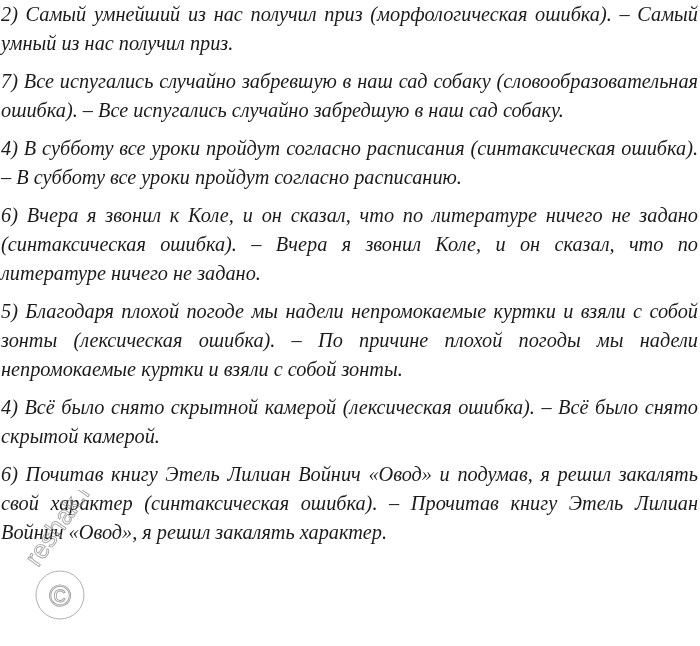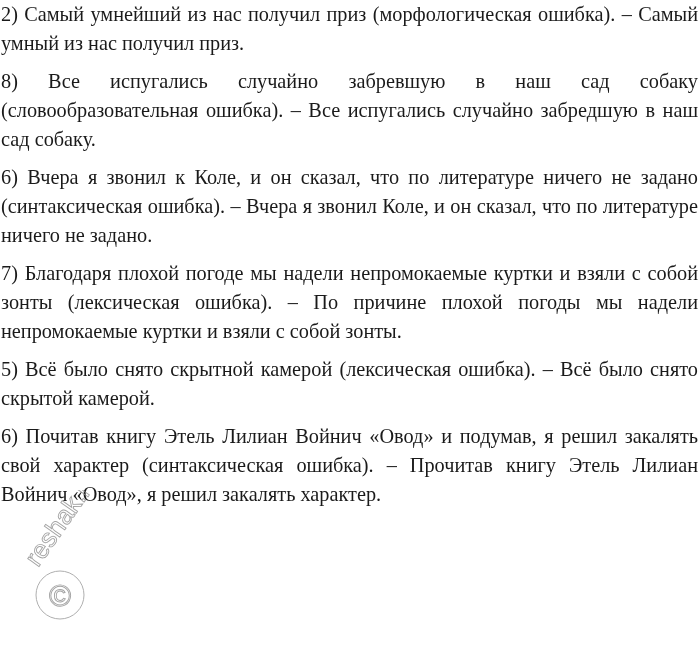--- a/index.html
+++ b/index.html
@@ -4,36 +4,37 @@
 <style>
   html, body { margin: 0; padding: 0; background: #ffffff; }
   body {
     width: 700px; height: 646px; overflow: hidden; position: relative;
     font-family: "Liberation Serif", "DejaVu Serif", serif;
     color: #1a1a1a;
   }
   .doc { position: absolute; left: 1px; top: 0; width: 697px; }
   .para {
     font-size: 20.3px; line-height: 29px; margin: 0 0 9px 0;
-    text-align: justify; text-align-last: left;
+    text-align: justify; text-align-last: left; font-style: italic;
   }
   .watermark {
     position: absolute; left: 20px; top: 490px; width: 110px; height: 140px;
     pointer-events: none;
   }
 </style>
 </head>
 <body>
 
 <div class="doc">
   <p class="para">2) Самый умнейший из нас получил приз (морфологическая ошибка). – Самый умный из нас получил приз.</p>
-  <p class="para">8) Все испугались случайно забревшую в наш сад собаку (словообразовательная ошибка). – Все испугались случайно забредшую в наш сад собаку.</p>
+  <p class="para">7) Все испугались случайно забревшую в наш сад собаку (словообразовательная ошибка). – Все испугались случайно забредшую в наш сад собаку.</p>
+  <p class="para">4) В субботу все уроки пройдут согласно расписания (синтаксическая ошибка). – В субботу все уроки пройдут согласно расписанию.</p>
   <p class="para">6) Вчера я звонил к Коле, и он сказал, что по литературе ничего не задано (синтаксическая ошибка). – Вчера я звонил Коле, и он сказал, что по литературе ничего не задано.</p>
-  <p class="para">7) Благодаря плохой погоде мы надели непромокаемые куртки и взяли с собой зонты (лексическая ошибка). – По причине плохой погоды мы надели непромокаемые куртки и взяли с собой зонты.</p>
-  <p class="para">5) Всё было снято скрытной камерой (лексическая ошибка). – Всё было снято скрытой камерой.</p>
+  <p class="para">5) Благодаря плохой погоде мы надели непромокаемые куртки и взяли с собой зонты (лексическая ошибка). – По причине плохой погоды мы надели непромокаемые куртки и взяли с собой зонты.</p>
+  <p class="para">4) Всё было снято скрытной камерой (лексическая ошибка). – Всё было снято скрытой камерой.</p>
   <p class="para">6) Почитав книгу Этель Лилиан Войнич «Овод» и подумав, я решил закалять свой характер (синтаксическая ошибка). – Прочитав книгу Этель Лилиан Войнич «Овод», я решил закалять характер.</p>
 </div>
 
 <svg class="watermark" viewBox="0 0 110 140">
   <g fill="none" stroke="#9a9a9a" stroke-width="1" opacity="0.8">
     <text x="0" y="0" transform="translate(18,78) rotate(-55)" font-family="Liberation Sans, sans-serif" font-size="26" fill="none" stroke="#8c8c8c" stroke-width="0.9">reshak.ru</text>
     <circle cx="40" cy="105" r="24"></circle>
     <text x="40" y="116" text-anchor="middle" font-family="Liberation Sans, sans-serif" font-size="30" fill="none" stroke="#8c8c8c" stroke-width="0.9">©</text>
   </g>
 </svg>

